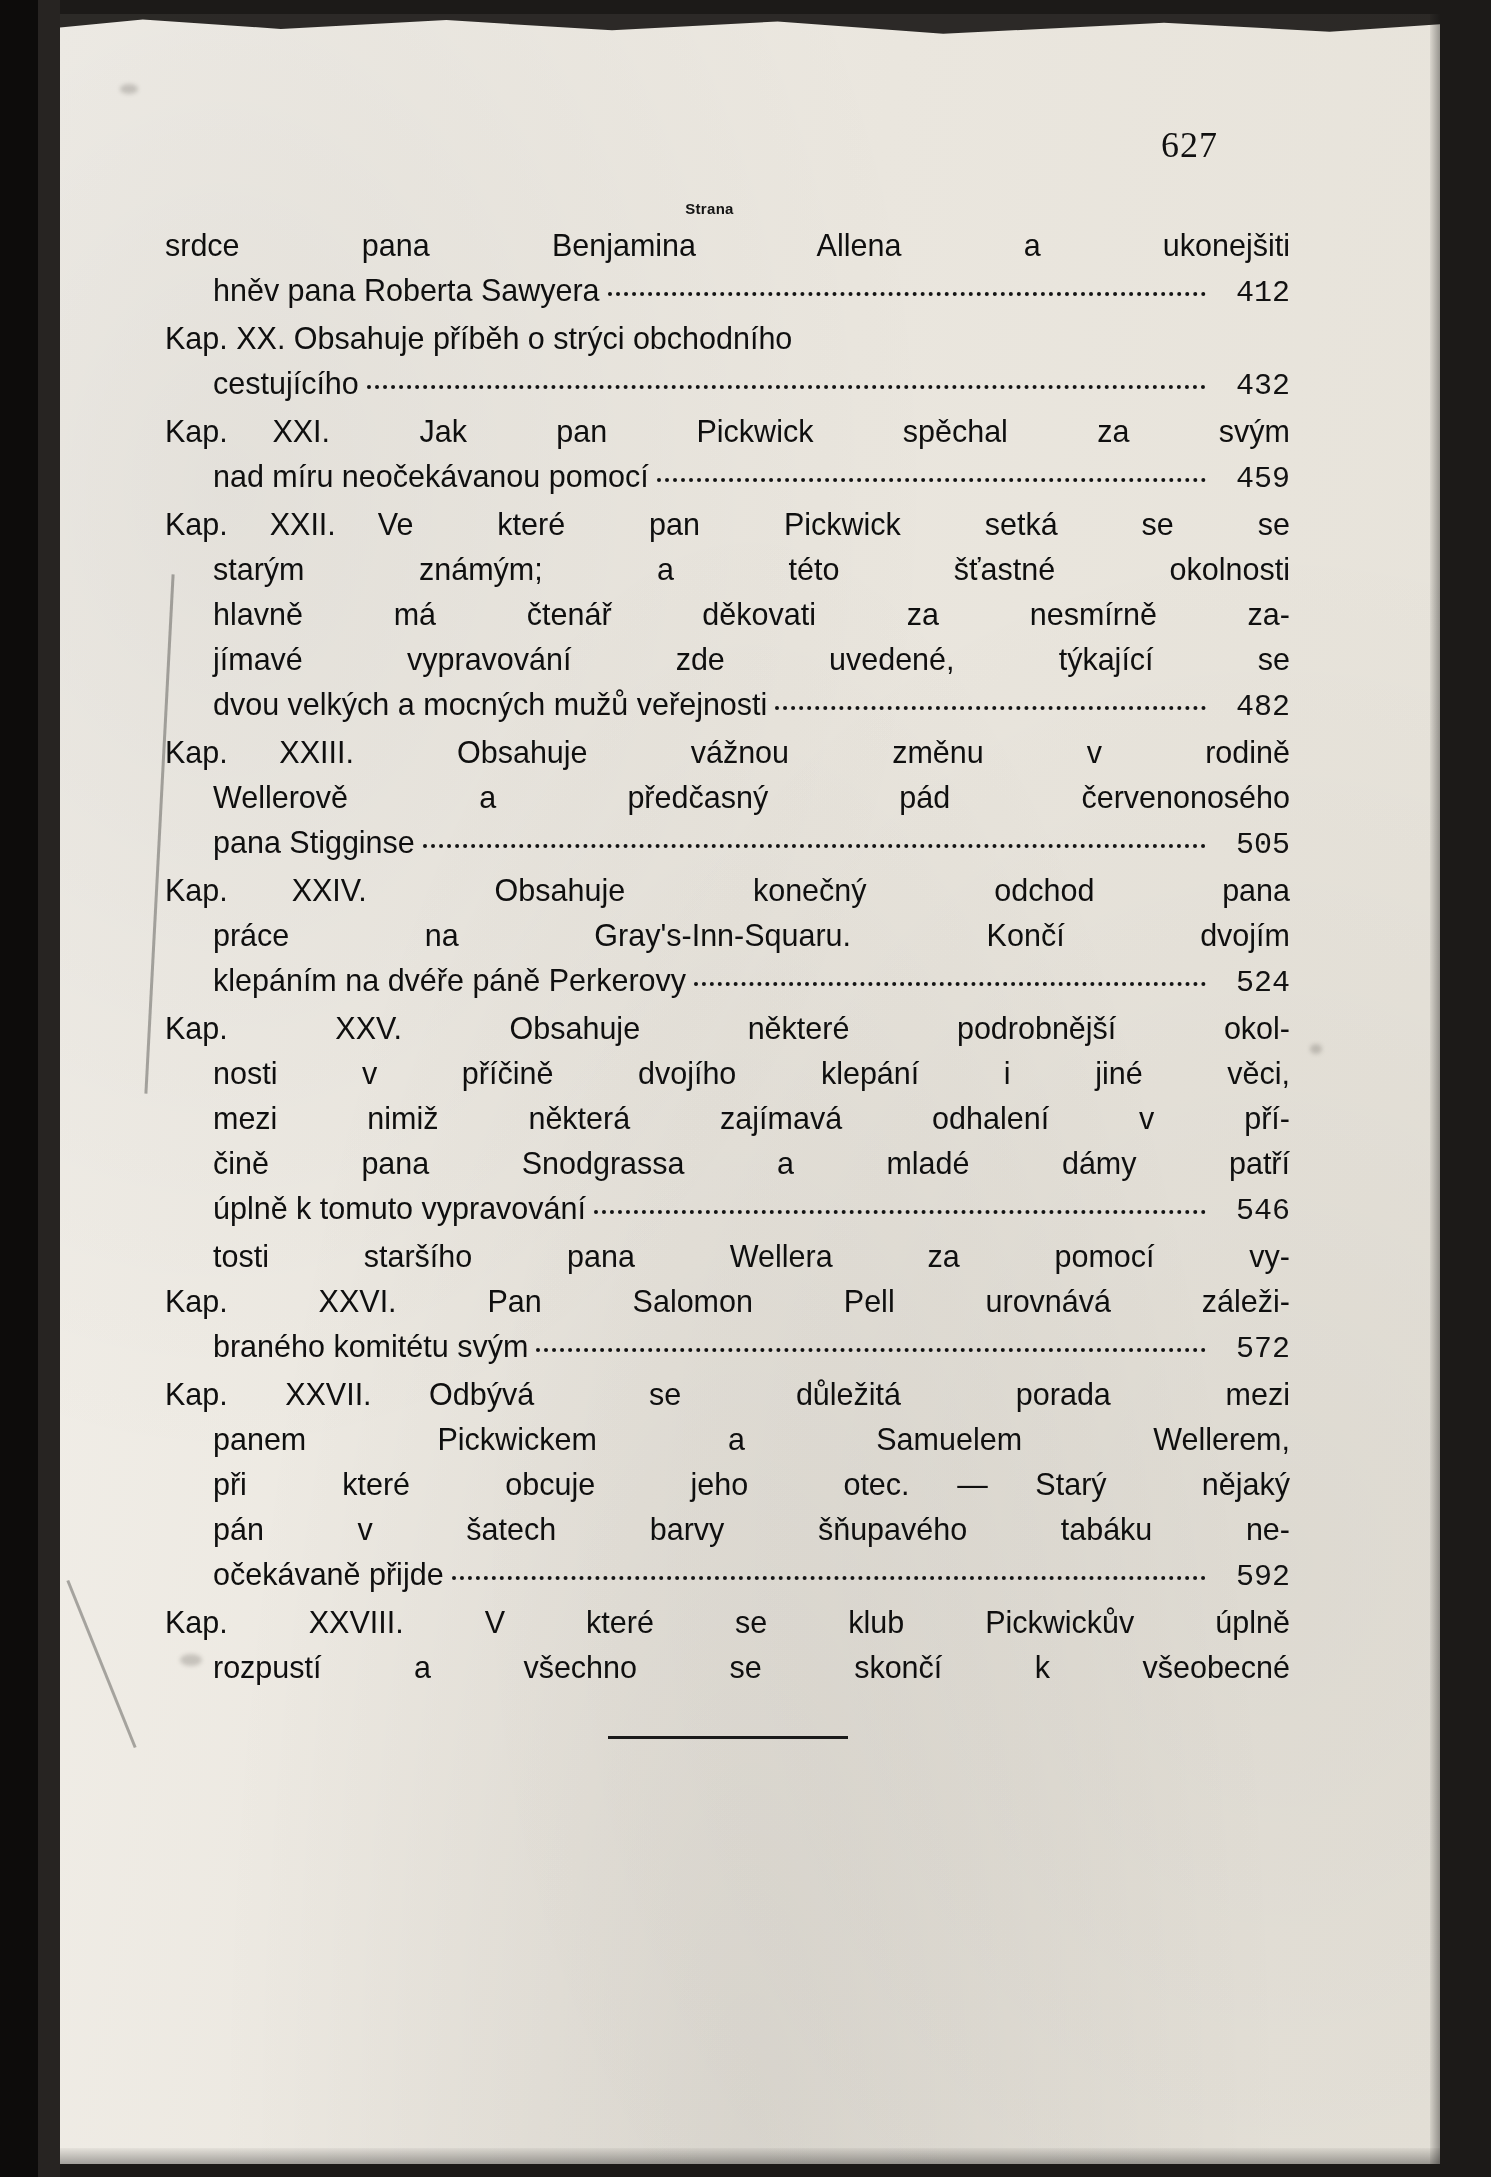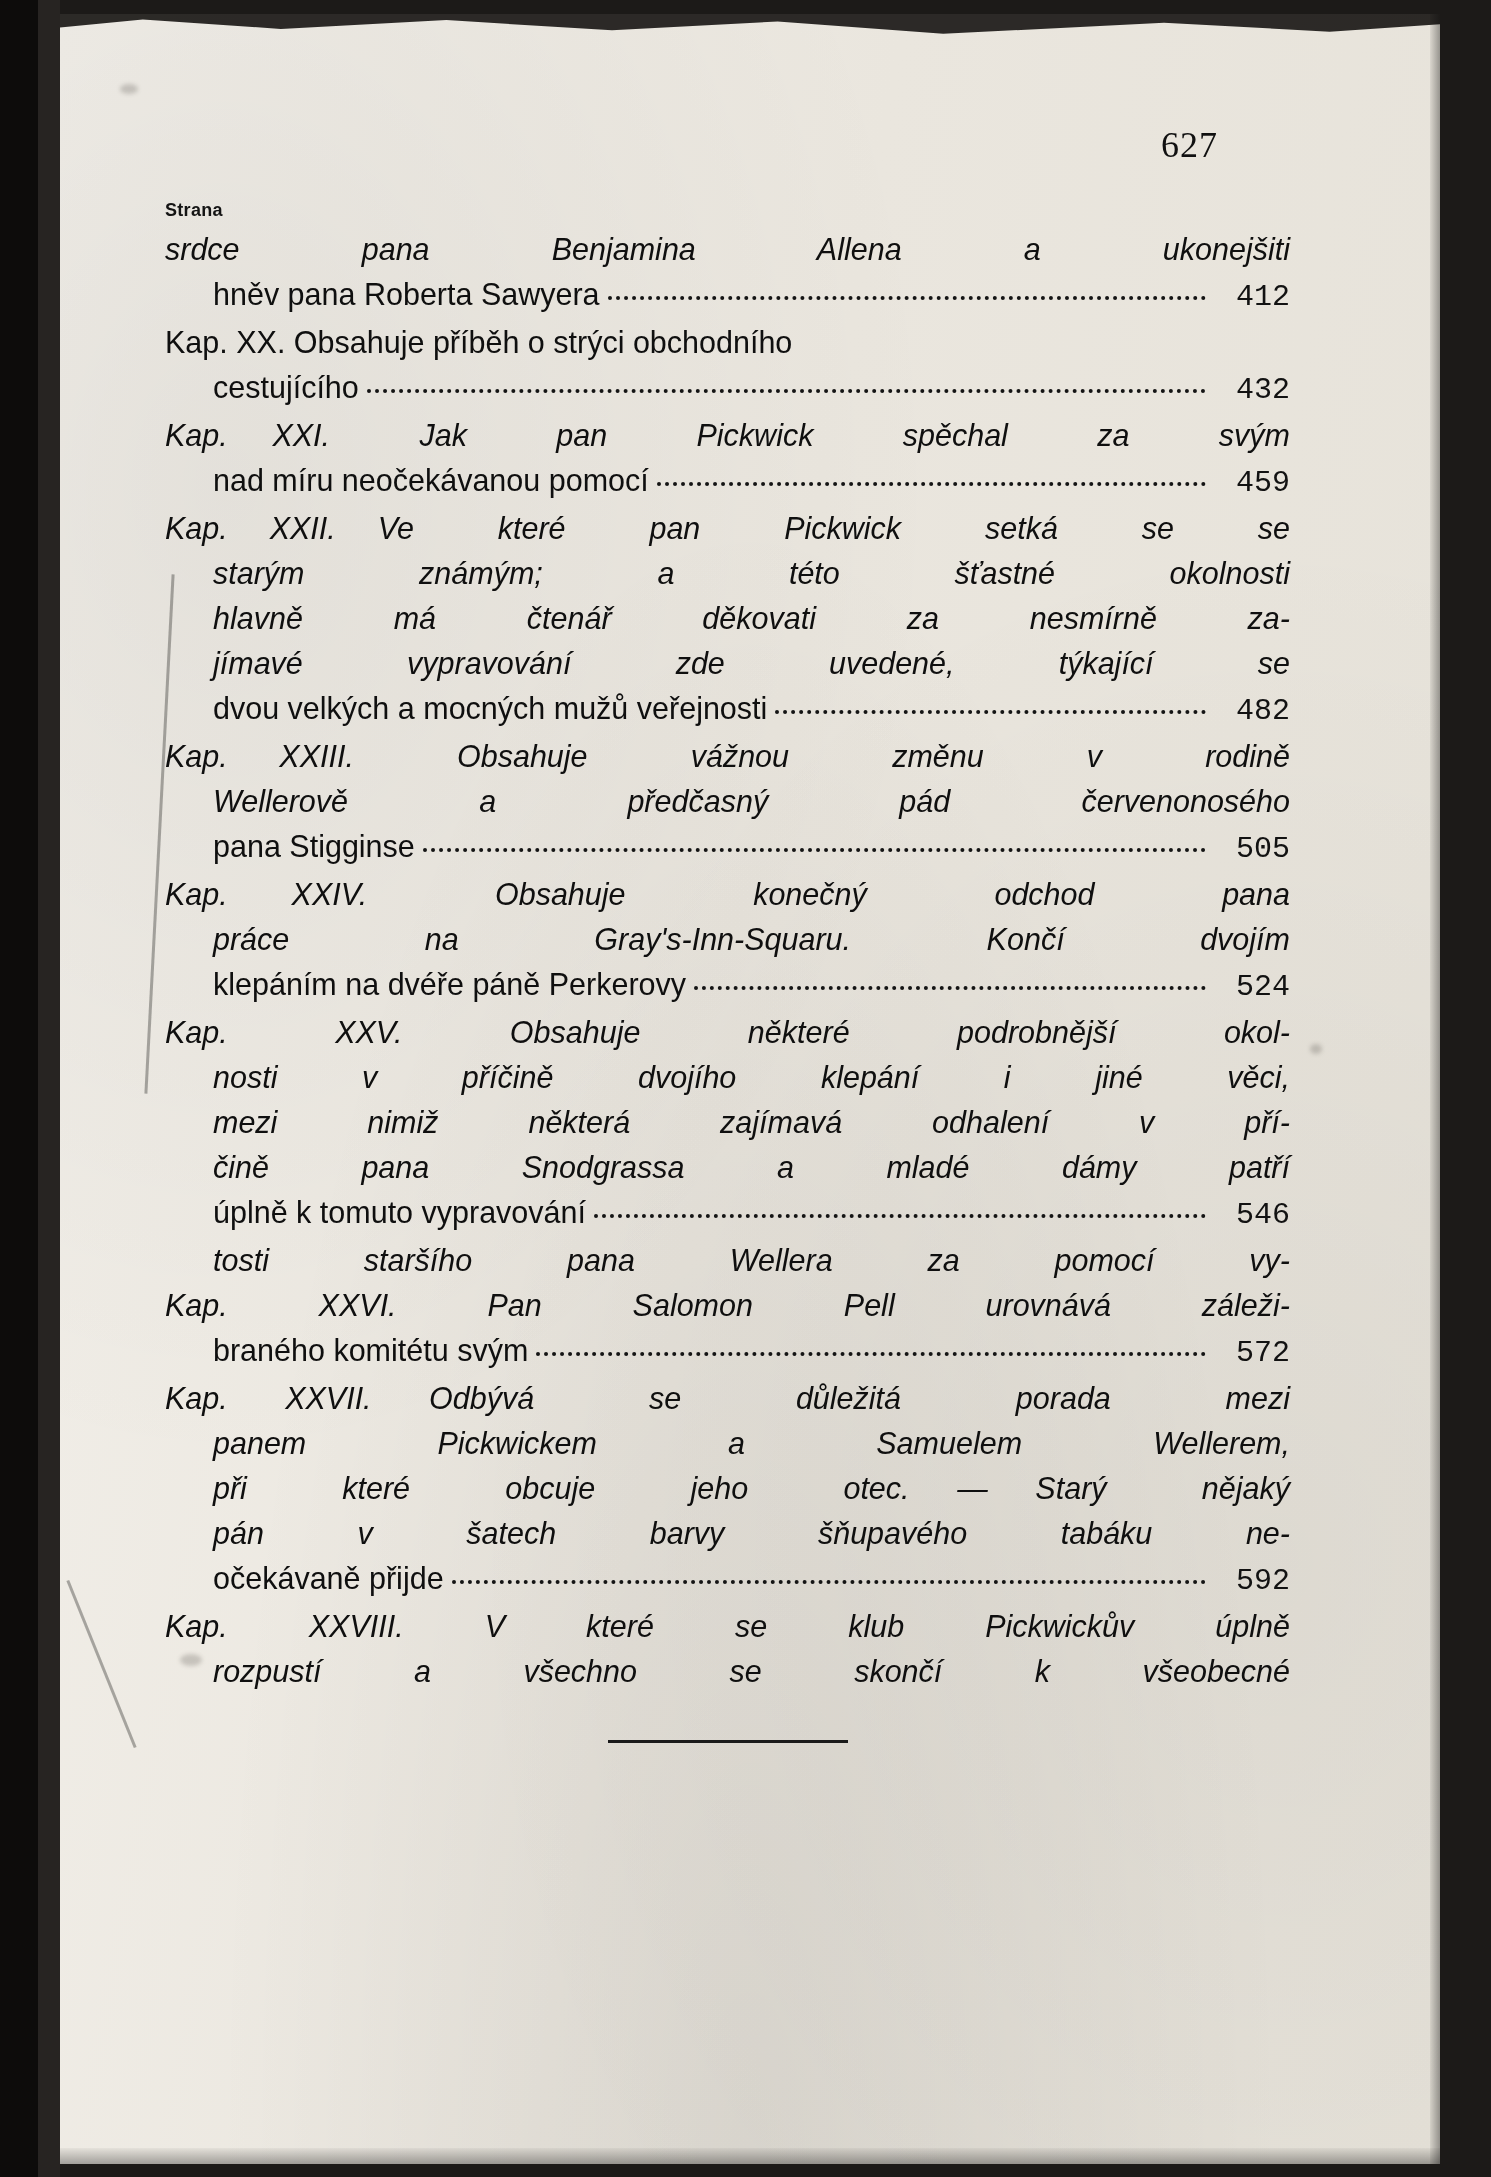--- a/index.html
+++ b/index.html
@@ -95,22 +95,22 @@
   }
   .folio {
     text-align: right;
     font-size: 36px;
     letter-spacing: 1px;
     color: #111;
     font-family: "Liberation Serif", serif;
     margin-right: 72px;
   }
   .col-head {
-    text-align: left;
-    font-size: 18px;
+    text-align: center;
+    font-size: 15px;
     color: #141414;
     font-family: "Liberation Sans", sans-serif;
     font-weight: 700;
     margin-top: 34px;
     margin-right: 36px;
     letter-spacing: .3px;
   }
 
   .toc {
     margin-top: 6px;
@@ -130,21 +130,20 @@
     width: 100%;
   }
   .entry .txt {
     white-space: pre-wrap;
   }
   
   .line.just .txt {
     flex: 1 1 auto;
     text-align: justify;
     text-align-last: justify;
-    font-style: italic;
   }
   .line.left .txt {
     flex: 0 1 auto;
   }
   .indent {
     padding-left: 48px;
   }
   .leader {
     flex: 1 1 auto;
     margin: 0 6px 0 8px;

